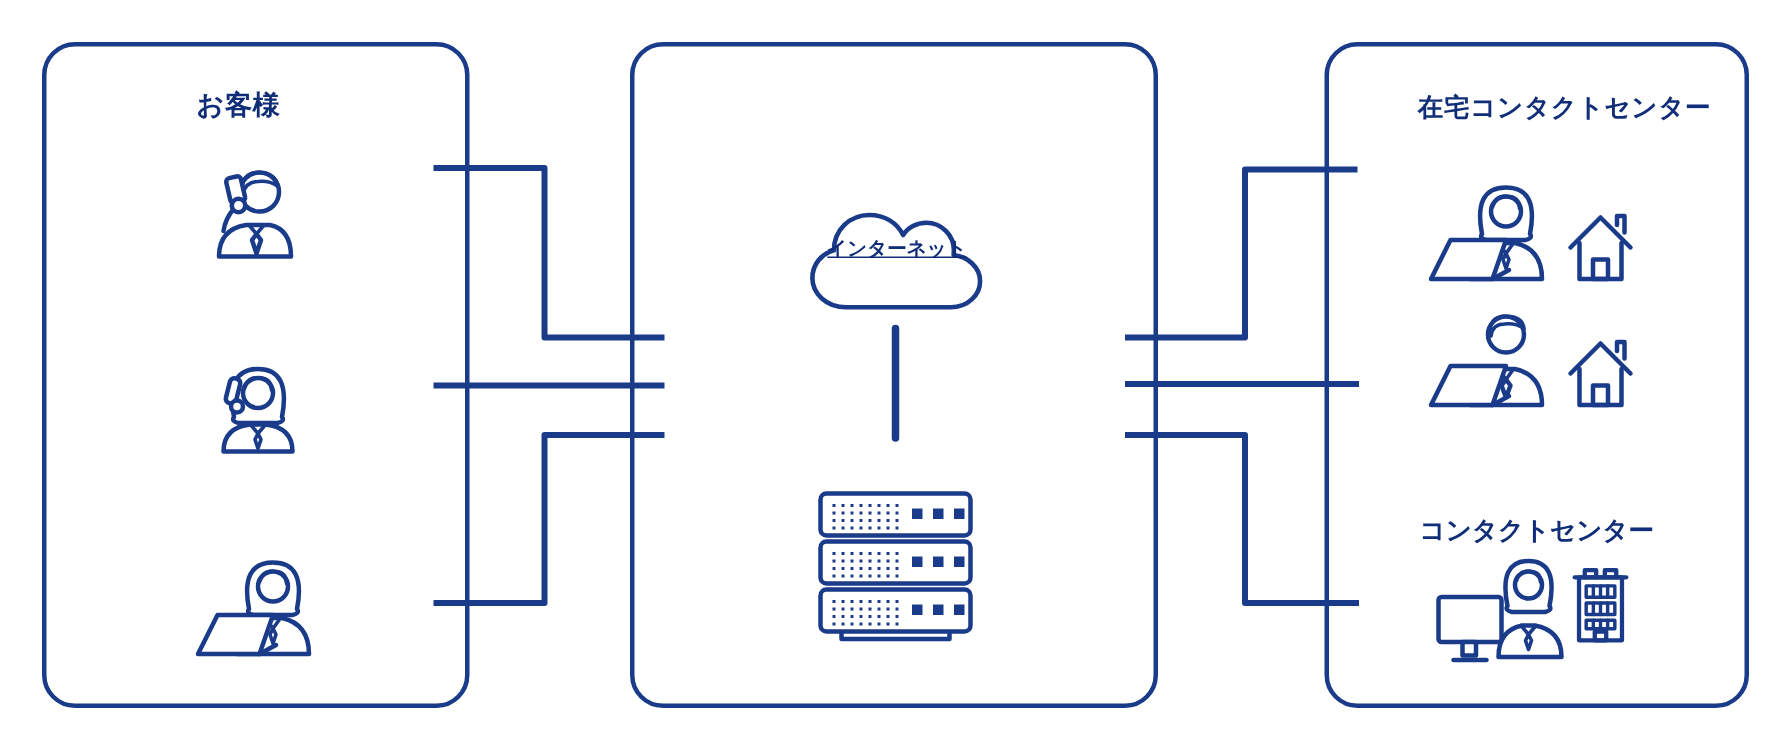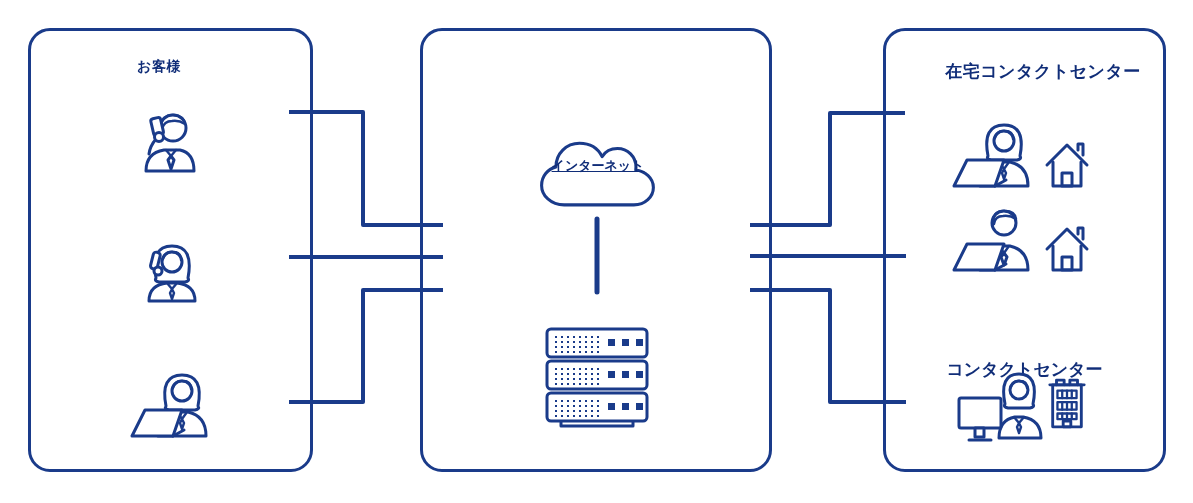--- a/index.html
+++ b/index.html
@@ -38,23 +38,23 @@
 </style>
 </head>
 <body>
 
 <div class="canvas">
 
   <div class="panel" style="left:28px;top:28px;width:285px;height:444px;"></div>
   <div class="panel" style="left:420px;top:28px;width:352px;height:444px;"></div>
   <div class="panel" style="left:883px;top:28px;width:283px;height:444px;"></div>
 
-  <div class="panel-title" style="left:28px;top:58px;width:262px;font-size:14px;">お客様</div>
+  <div class="panel-title" style="left:28px;top:58px;width:262px;font-size:18px;">お客様</div>
   <div class="panel-title" style="left:883px;top:60px;width:283px;font-size:17px;padding-left:37px;">在宅コンタクトセンター</div>
-  <div class="sub-label" style="left:883px;top:342px;width:283px;font-size:17px;margin-top:16px;">コンタクトセンター</div>
+  <div class="sub-label" style="left:883px;top:342px;width:283px;font-size:17px;">コンタクトセンター</div>
 
   <svg class="lines-layer" width="1193" height="503" viewBox="0 0 1193 503">
 
     <path class="conn" d="M289,112 H363 V225 H443"></path>
     <path class="conn" d="M289,257 H443"></path>
     <path class="conn" d="M289,402 H363 V290 H443"></path>
 
     <path class="conn" d="M750,225 H830 V113 H905"></path>
     <path class="conn" d="M750,256 H906"></path>
     <path class="conn" d="M750,290 H830 V402 H906"></path>

